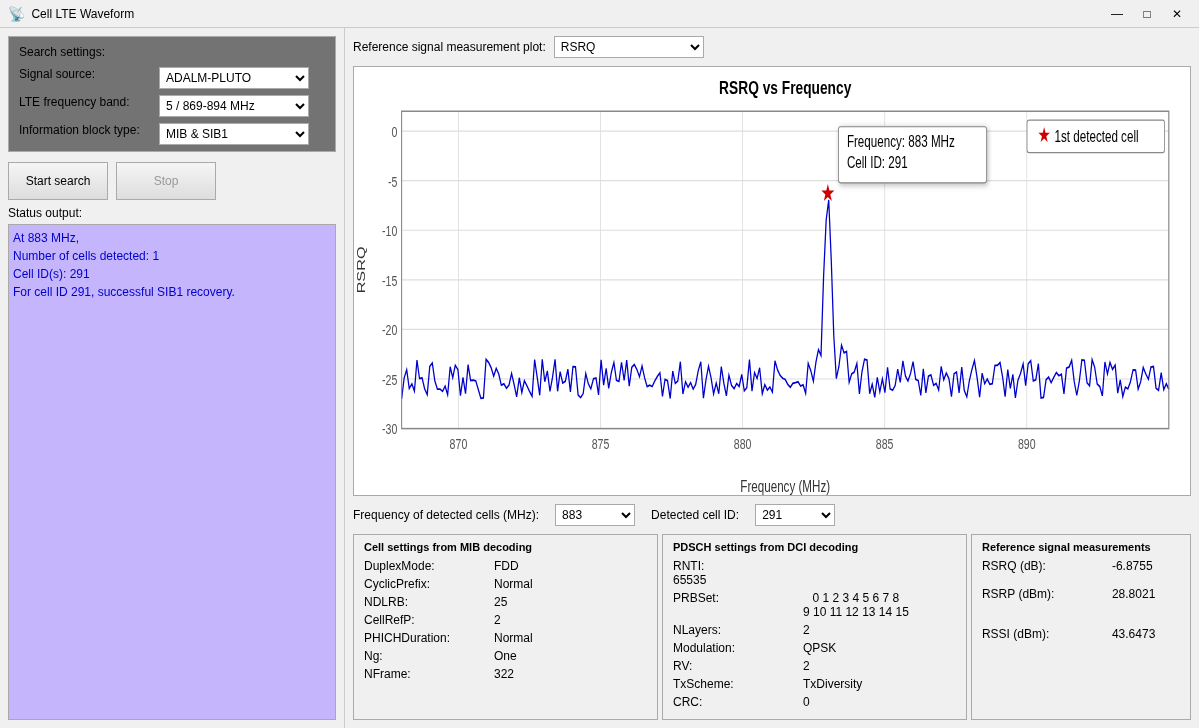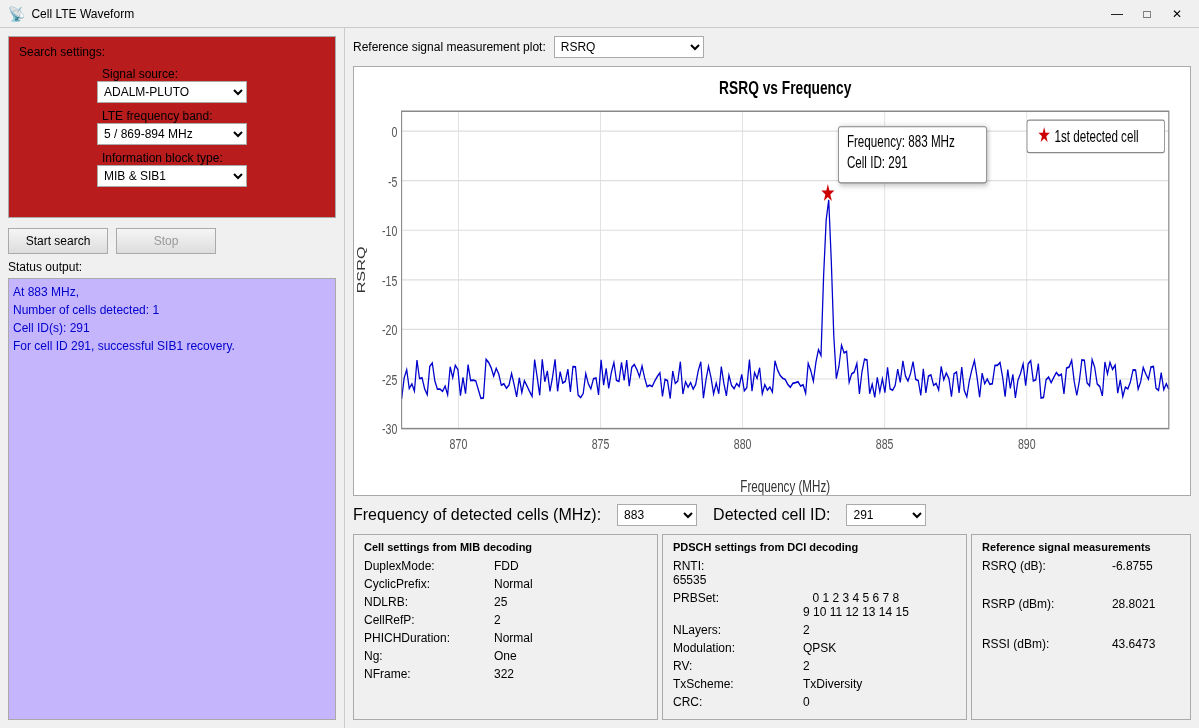--- a/index.html
+++ b/index.html
@@ -43,35 +43,33 @@
       width: 345px;
       padding: 8px;
       display: flex;
       flex-direction: column;
       gap: 6px;
       border-right: 1px solid #ccc;
     }
 
     .section-box {
       border: 1px solid #aaa;
-      background: #b91c1c;
-      padding: 8px 10px 24px 10px;
+      background: #737373;
+      padding: 8px 10px 0 10px;
     }
 
     .section-title {
       font-size: 12px;
       font-weight: normal;
       margin-bottom: 8px;
     }
 
     .form-row {
       display: flex;
-      align-items: center;
       margin-bottom: 6px;
-      flex-direction: column;
     }
 
     .form-label {
       width: 140px;
       font-size: 12px;
       flex-shrink: 0;
     }
 
     select {
       height: 22px;
@@ -84,21 +82,21 @@
       appearance: auto;
     }
 
     .buttons-row {
       display: flex;
       gap: 8px;
       margin-top: 4px;
     }
 
     button.action-btn {
-      height: 26px;
+      height: 38px;
       min-width: 100px;
       font-size: 12px;
       border: 1px solid #aaa;
       background: linear-gradient(to bottom, #f5f5f5, #ddd);
       cursor: pointer;
       padding: 0 16px;
     }
     button.action-btn:disabled {
       color: #999;
       cursor: default;
@@ -152,21 +150,21 @@
       position: relative;
       min-height: 280px;
     }
 
     .detected-row {
       display: flex;
       align-items: center;
       gap: 16px;
     }
 
-    .detected-label { font-size: 16px; }
+    .detected-label { font-size: 12px; }
 
     .bottom-panels {
       display: flex;
       gap: 4px;
     }
 
     .info-panel {
       border: 1px solid #aaa;
       padding: 6px 10px;
       flex: 1;
@@ -402,21 +400,21 @@
             <div class="info-row" style="align-items: flex-start;">
               <span class="info-key">CRC:</span>
               <span class="info-val">0</span>
             </div>
           </div>
       </div>
 
       <div class="info-panel" style="flex: 0.7;">
         <div class="info-panel-title">Reference signal measurements</div>
         <div id="ref-meas-rows-container">
-            <div class="info-row" style="margin-bottom: 24px;">
+            <div class="info-row" style="margin-bottom: 14px;">
               <span class="info-key">RSRQ (dB):</span>
               <span class="info-val">-6.8755</span>
             </div>
             <div class="info-row" style="margin-bottom: 26px;">
               <span class="info-key">RSRP (dBm):</span>
               <span class="info-val">28.8021</span>
             </div>
             <div class="info-row" style="margin-bottom: 10px;">
               <span class="info-key">RSSI (dBm):</span>
               <span class="info-val">43.6473</span>

